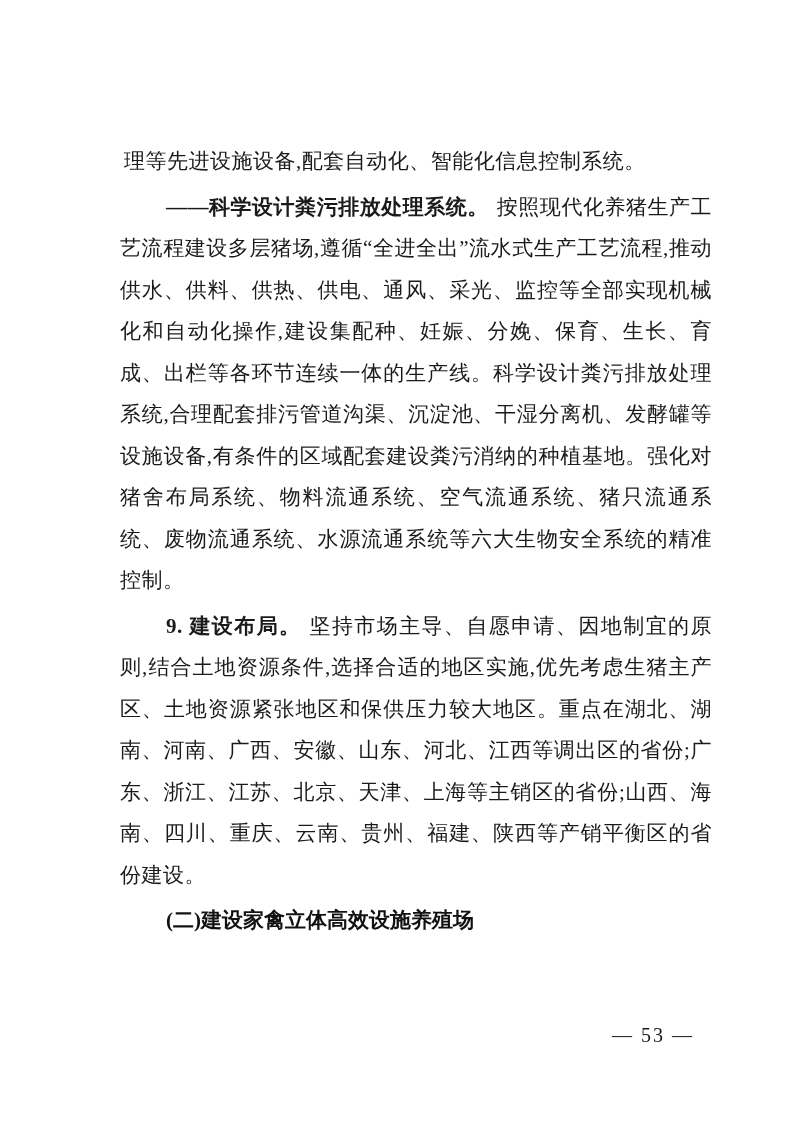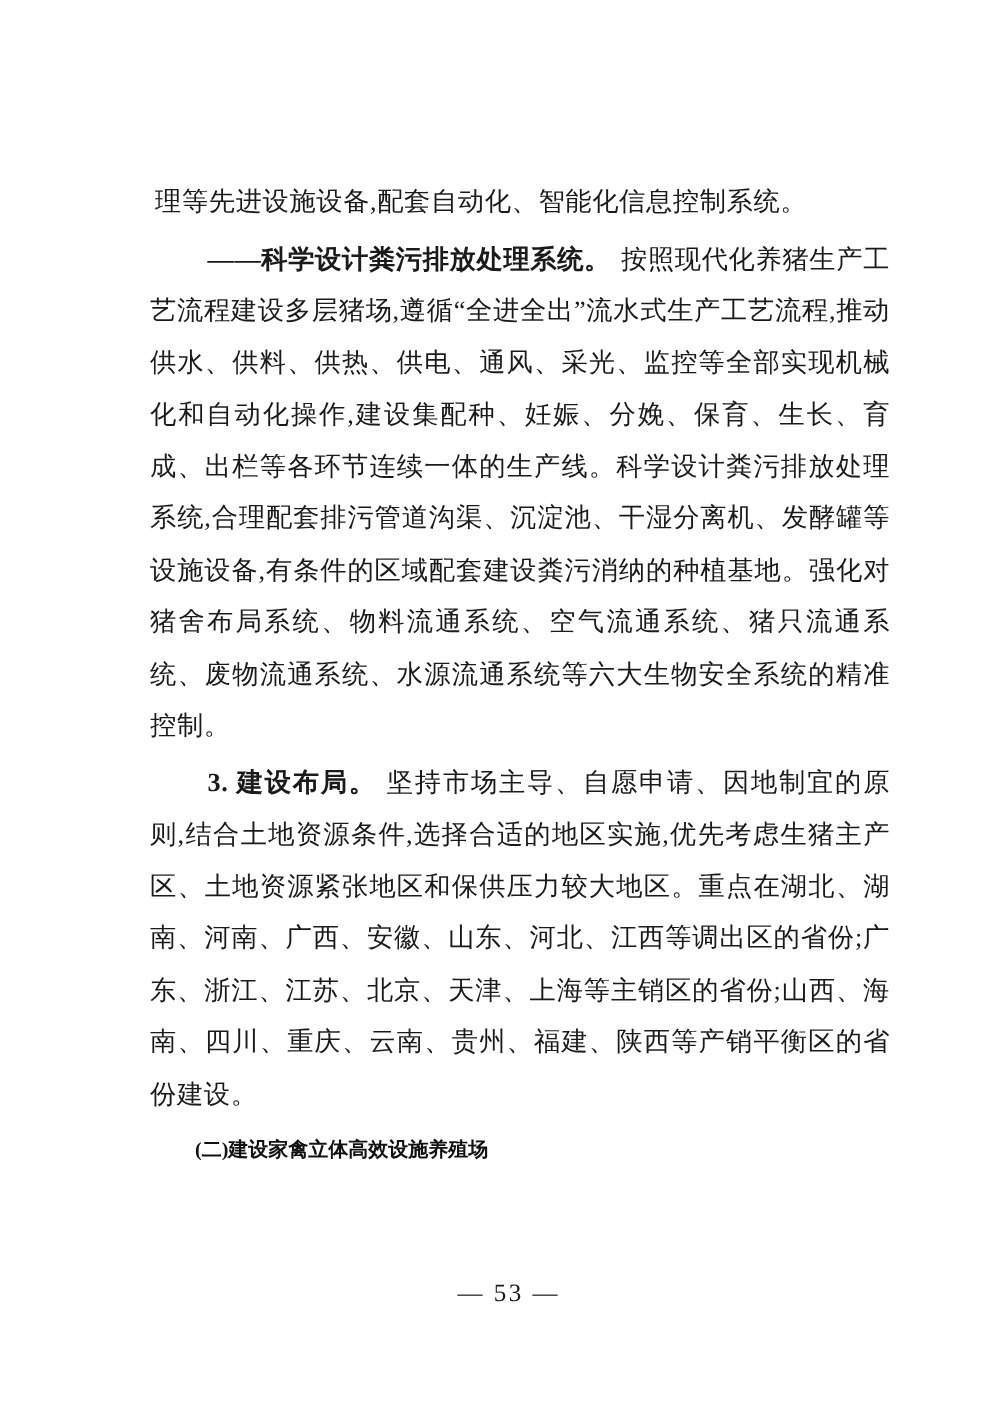--- a/index.html
+++ b/index.html
@@ -28,51 +28,51 @@
     line-height: 41.5px;
     text-align: justify;
     text-justify: inter-character;
     letter-spacing: 0.5px;
     color: #1a1a1a;
   }
   .para.indent { text-indent: 2em; }
   .run-bold { font-weight: bold; }
   .run-regular { font-weight: normal; }
   .heading-para {
-    font-size: 16px;
+    font-size: 21px;
     line-height: 41.5px;
     font-weight: bold;
     text-indent: 2em;
     color: #111111;
   }
   .footer {
     position: absolute;
     top: 1005px;
     left: 100px;
     width: 582px;
-    text-align: center;
+    text-align: right;
     font-size: 20px;
     line-height: 28px;
     color: #1a1a1a;
     letter-spacing: 2px;
     font-family: Liberation Serif, serif;
   }
 </style>
 </head>
 <body>
 
 <div class="page">
 
   <div class="text-column">
 
     <p class="para"><span class="run-regular">理等先进设施设备,配套自动化、智能化信息控制系统。</span></p>
 
     <p class="para indent"><span class="run-bold">——科学设计粪污排放处理系统。</span><span class="run-regular">按照现代化养猪生产工艺流程建设多层猪场,遵循“全进全出”流水式生产工艺流程,推动供水、供料、供热、供电、通风、采光、监控等全部实现机械化和自动化操作,建设集配种、妊娠、分娩、保育、生长、育成、出栏等各环节连续一体的生产线。科学设计粪污排放处理系统,合理配套排污管道沟渠、沉淀池、干湿分离机、发酵罐等设施设备,有条件的区域配套建设粪污消纳的种植基地。强化对猪舍布局系统、物料流通系统、空气流通系统、猪只流通系统、废物流通系统、水源流通系统等六大生物安全系统的精准控制。</span></p>
 
-    <p class="para indent"><span class="run-bold">3. 建设布局。</span><span class="run-regular">坚持市场主导、自愿申请、因地制宜的原则,结合土地资源条件,选择合适的地区实施,优先考虑生猪主产区、土地资源紧张地区和保供压力较大地区。重点在湖北、湖南、河南、广西、安徽、山东、河北、江西等调出区的省份;广东、浙江、江苏、北京、天津、上海等主销区的省份;山西、海南、四川、重庆、云南、贵州、福建、陕西等产销平衡区的省份建设。</span></p>
+    <p class="para indent"><span class="run-bold">9. 建设布局。</span><span class="run-regular">坚持市场主导、自愿申请、因地制宜的原则,结合土地资源条件,选择合适的地区实施,优先考虑生猪主产区、土地资源紧张地区和保供压力较大地区。重点在湖北、湖南、河南、广西、安徽、山东、河北、江西等调出区的省份;广东、浙江、江苏、北京、天津、上海等主销区的省份;山西、海南、四川、重庆、云南、贵州、福建、陕西等产销平衡区的省份建设。</span></p>
 
     <p class="heading-para"><span>(二)建设家禽立体高效设施养殖场</span></p>
 
 
   </div>
 
   <div class="footer"><span>— 53 —</span></div>
 
 </div>
 

